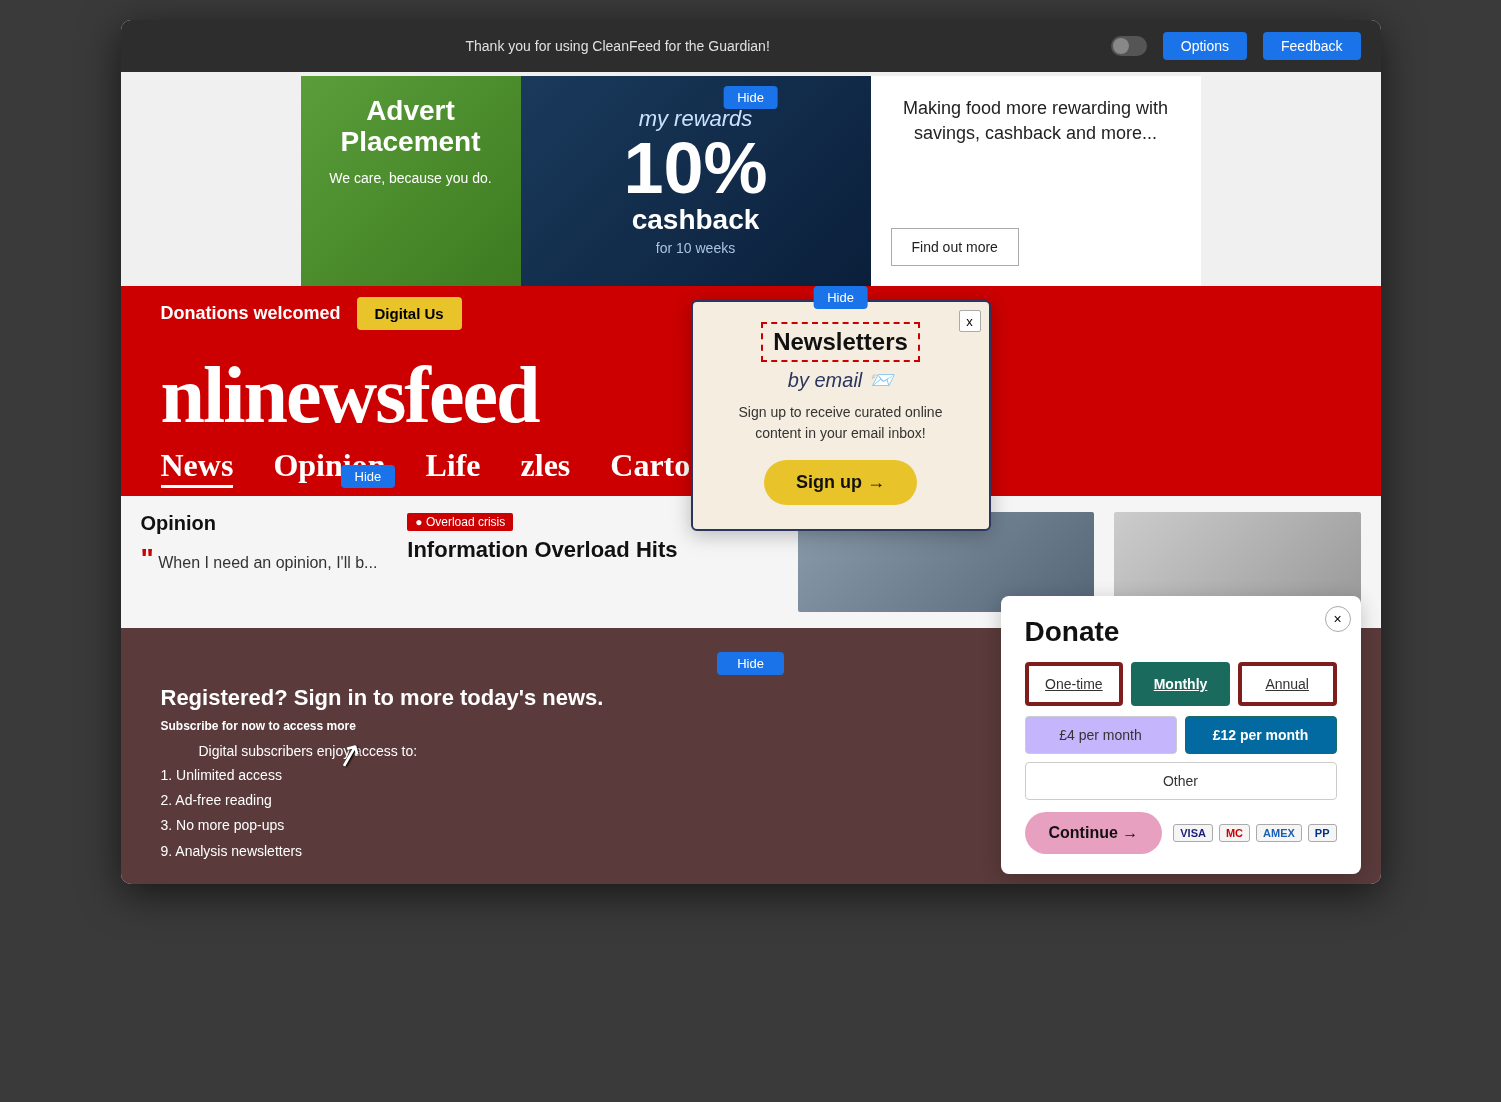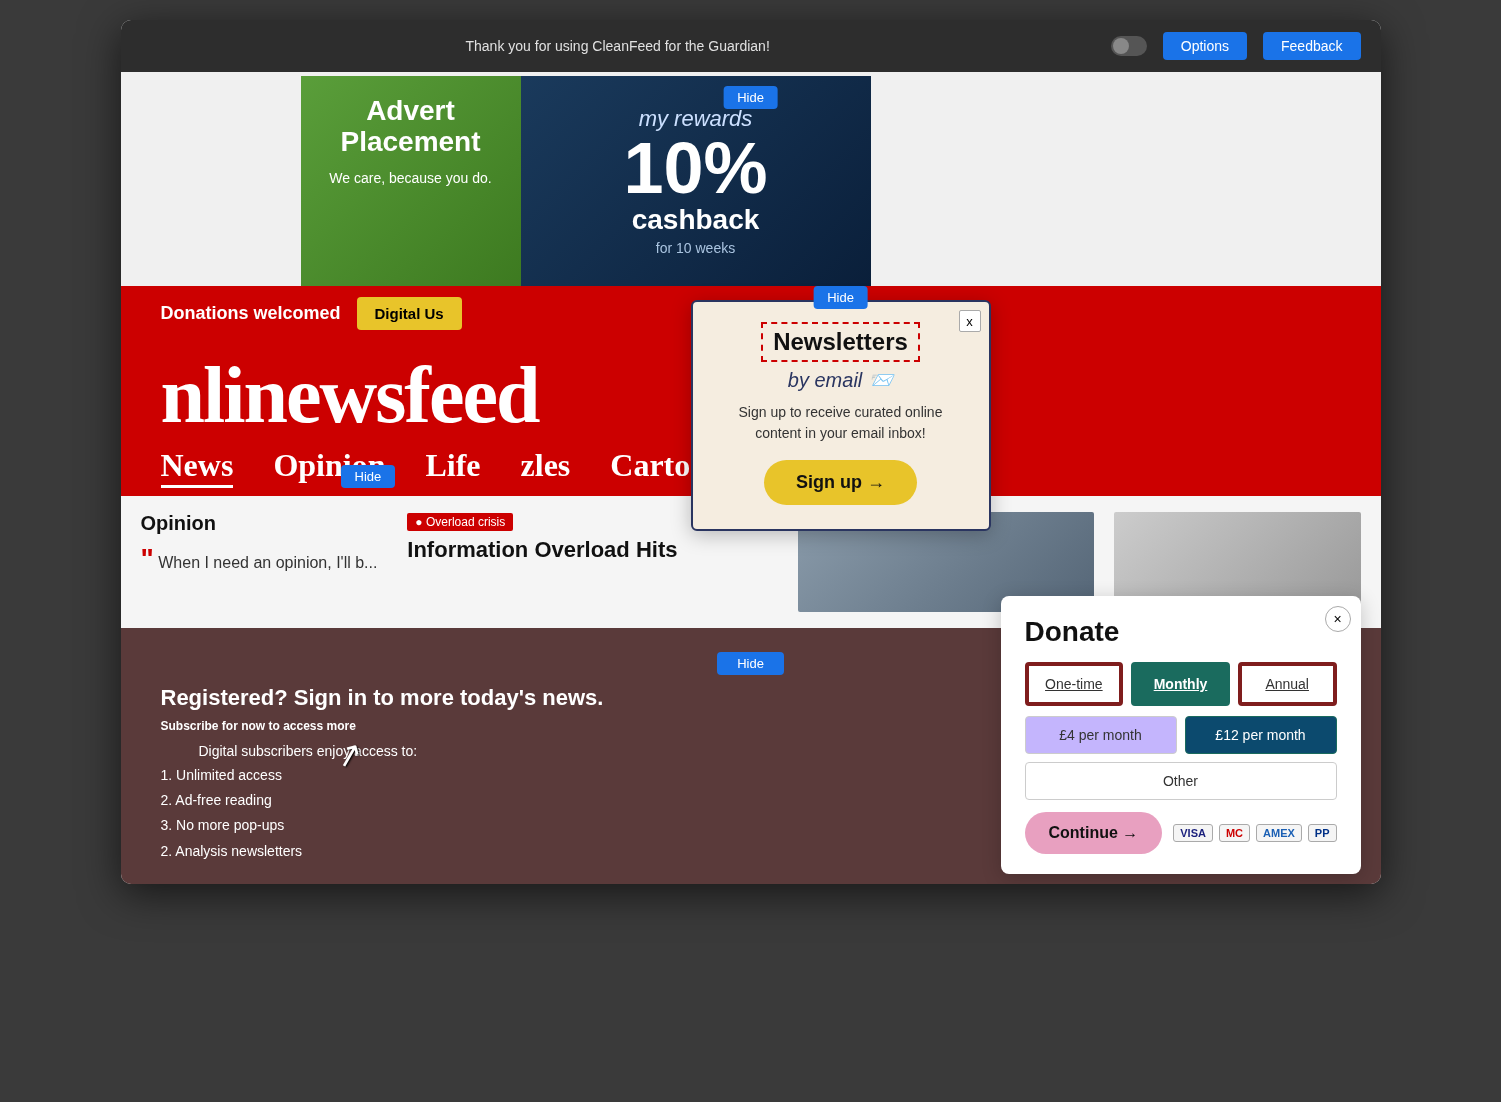--- a/index.html
+++ b/index.html
@@ -510,24 +510,24 @@
     .amount-btn {
       padding: 10px 0;
       border: 1px solid #ccc;
       border-radius: 4px;
       background: #c4b5fd;
       font-size: 14px;
       cursor: pointer;
       color: #333;
     }
     .amount-btn.active {
-      background: #0c4a6e;
+      background: #0369a1;
       color: #fff;
       border-color: #1a6b5e;
-      font-weight: normal;
+      font-weight: bold;
     }
     .other-btn {
       width: 100%;
       padding: 10px 0;
       border: 1px solid #ccc;
       border-radius: 4px;
       background: #fff;
       font-size: 14px;
       cursor: pointer;
       color: #333;
@@ -602,20 +602,24 @@
         <div class="advert-sub">We care, because you do.</div>
       </div>
       <div class="ad-middle">
         <div class="cashback-text">
           <div class="rewards">my rewards</div>
           <div class="percent">10%</div>
           <div class="cb">cashback</div>
           <div class="weeks">for 10 weeks</div>
         </div>
       </div>
+      <div class="ad-right">
+        <p>Making food more rewarding with savings, cashback and more...</p>
+        <button class="find-out-btn">Find out more</button>
+      </div>
     </div>
   </div>
 
   <div class="donations-bar">
     <span class="donations-text">Donations welcomed</span>
     <button class="support-btn">Digital Us</button>
   </div>
 
   <div class="main-content">
     <div class="newsfeed-title">
@@ -652,21 +656,21 @@
     <div class="hide-bar" style="background:transparent;margin-bottom:6px;">
       <button class="hide-bar-btn">Hide</button>
     </div>
     <h2>Registered? Sign in to more today's news.</h2>
     <h3>Subscribe for now to access more</h3>
     <p>Digital subscribers enjoy access to:</p>
     <ul>
       <li>1. Unlimited access</li>
       <li>2. Ad-free reading</li>
       <li>3. No more pop-ups</li>
-      <li>2. Analysis newsletters</li>
+      <li>9. Analysis newsletters</li>
     </ul>
   </div>
 
   <div class="newsletter-popup">
     <button class="popup-hide-btn">Hide</button>
     <div class="popup-close">x</div>
     <div class="newsletter-title">Newsletters</div>
     <div class="newsletter-by-email">
       <span>by email</span>
       <span class="send-icon">📨</span>

